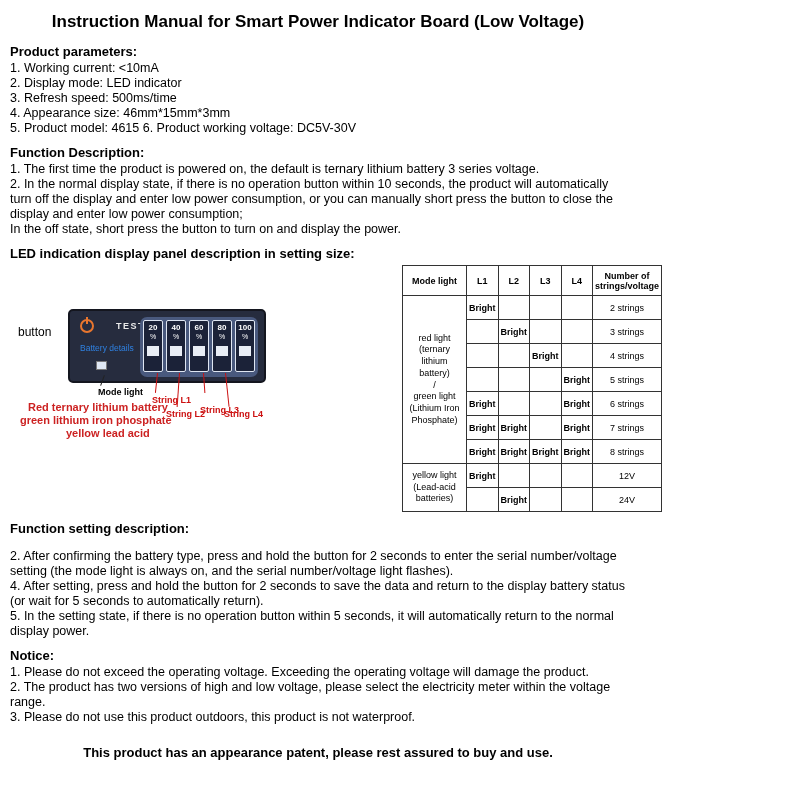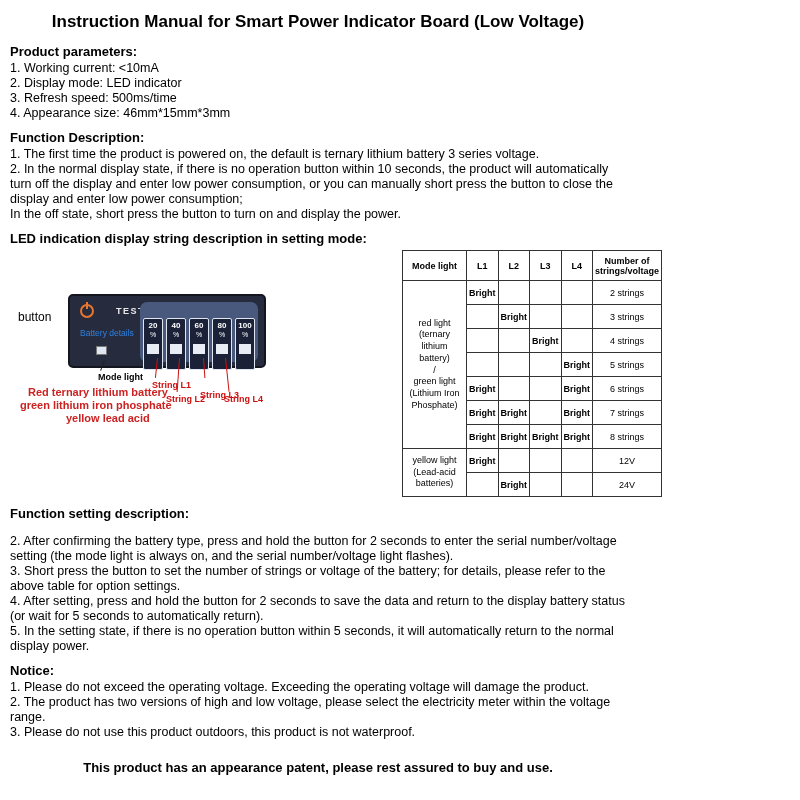--- a/index.html
+++ b/index.html
@@ -28,21 +28,21 @@
                 position: relative; display: inline-block; }
   .power-icon::after { content: ""; position: absolute; left: 50%; top: -4px; width: 2px; height: 7px;
                        background: #e8762e; transform: translateX(-50%); }
   .test-label { color: #e9e9e9; font-size: 9px; letter-spacing: 1.5px; font-weight: bold; }
   .battcap { position: absolute; left: 10px; top: 32px; color: #2f80e0; font-size: 8.5px; }
   .modewin { position: absolute; left: 26px; top: 50px; width: 11px; height: 9px;
              background: #dfe7f3; border: 1px solid #777; }
 
   .display { position: absolute; right: 6px; top: 6px; width: 118px; height: 60px;
              background: #49597e; border-radius: 7px; display: flex;
-             justify-content: space-evenly; align-items: flex-start; padding-top: 16px; }
+             justify-content: space-evenly; align-items: flex-start; padding-top: 3px; }
   .cell { width: 20px; height: 52px; background: #1b2238; border: 1px solid #dfe6f2;
           border-radius: 2px; text-align: center; color: #fff; }
   .cell .num { font-size: 8px; font-weight: bold; line-height: 10px; margin-top: 2px; }
   .cell .pct { font-size: 7px; line-height: 8px; display: block; }
   .cell .window { width: 12px; height: 10px; background: #e8edf5; margin: 5px auto 0; }
 
   .mode-light-label { position: absolute; left: 88px; top: 124px; font-size: 9px; font-weight: bold; }
   .sl { position: absolute; color: #cc1111; font-size: 9px; font-weight: bold; white-space: nowrap; }
   #sl1 { left: 142px; top: 132px; }
   #sl3 { left: 190px; top: 142px; }
@@ -82,31 +82,32 @@
 <div class="page">
 
   <h1 class="title">Instruction Manual for Smart Power Indicator Board (Low Voltage)</h1>
 
   <div class="sec">
     <div class="h">Product parameters:</div>
     <div class="line">1. Working current: &lt;10mA</div>
     <div class="line">2. Display mode: LED indicator</div>
     <div class="line">3. Refresh speed: 500ms/time</div>
     <div class="line">4. Appearance size: 46mm*15mm*3mm</div>
+    <div class="line">5. Product model: 4615 6. Product working voltage: DC5V-30V</div>
   </div>
 
   <div class="sec">
     <div class="h">Function Description:</div>
     <div class="line">1. The first time the product is powered on, the default is ternary lithium battery 3 series voltage.</div>
     <div class="line">2. In the normal display state, if there is no operation button within 10 seconds, the product will automatically turn off the display and enter low power consumption, or you can manually short press the button to close the display and enter low power consumption;</div>
     <div class="line">In the off state, short press the button to turn on and display the power.</div>
   </div>
 
   <div class="sec">
-    <div class="h">LED indication display string description in setting mode:</div>
+    <div class="h">LED indication display panel description in setting size:</div>
 
     <div class="figrow">
 
       <div class="device-area">
         <span class="btn-label">button</span>
 
         <div class="board">
           <div class="test-row">
             <span class="power-icon"></span>
             <span class="test-label">TEST</span>
@@ -251,21 +252,20 @@
         </table>
       </div>
 
     </div>
   </div>
 
   <div class="sec">
     <div class="h">Function setting description:</div>
     <div class="gap"></div>
     <div class="line">2. After confirming the battery type, press and hold the button for 2 seconds to enter the serial number/voltage setting (the mode light is always on, and the serial number/voltage light flashes).</div>
-    <div class="line">3. Short press the button to set the number of strings or voltage of the battery; for details, please refer to the above table for option settings.</div>
     <div class="line">4. After setting, press and hold the button for 2 seconds to save the data and return to the display battery status (or wait for 5 seconds to automatically return).</div>
     <div class="line">5. In the setting state, if there is no operation button within 5 seconds, it will automatically return to the normal display power.</div>
   </div>
 
   <div class="sec">
     <div class="h">Notice:</div>
     <div class="line">1. Please do not exceed the operating voltage. Exceeding the operating voltage will damage the product.</div>
     <div class="line">2. The product has two versions of high and low voltage, please select the electricity meter within the voltage range.</div>
     <div class="line">3. Please do not use this product outdoors, this product is not waterproof.</div>
   </div>

